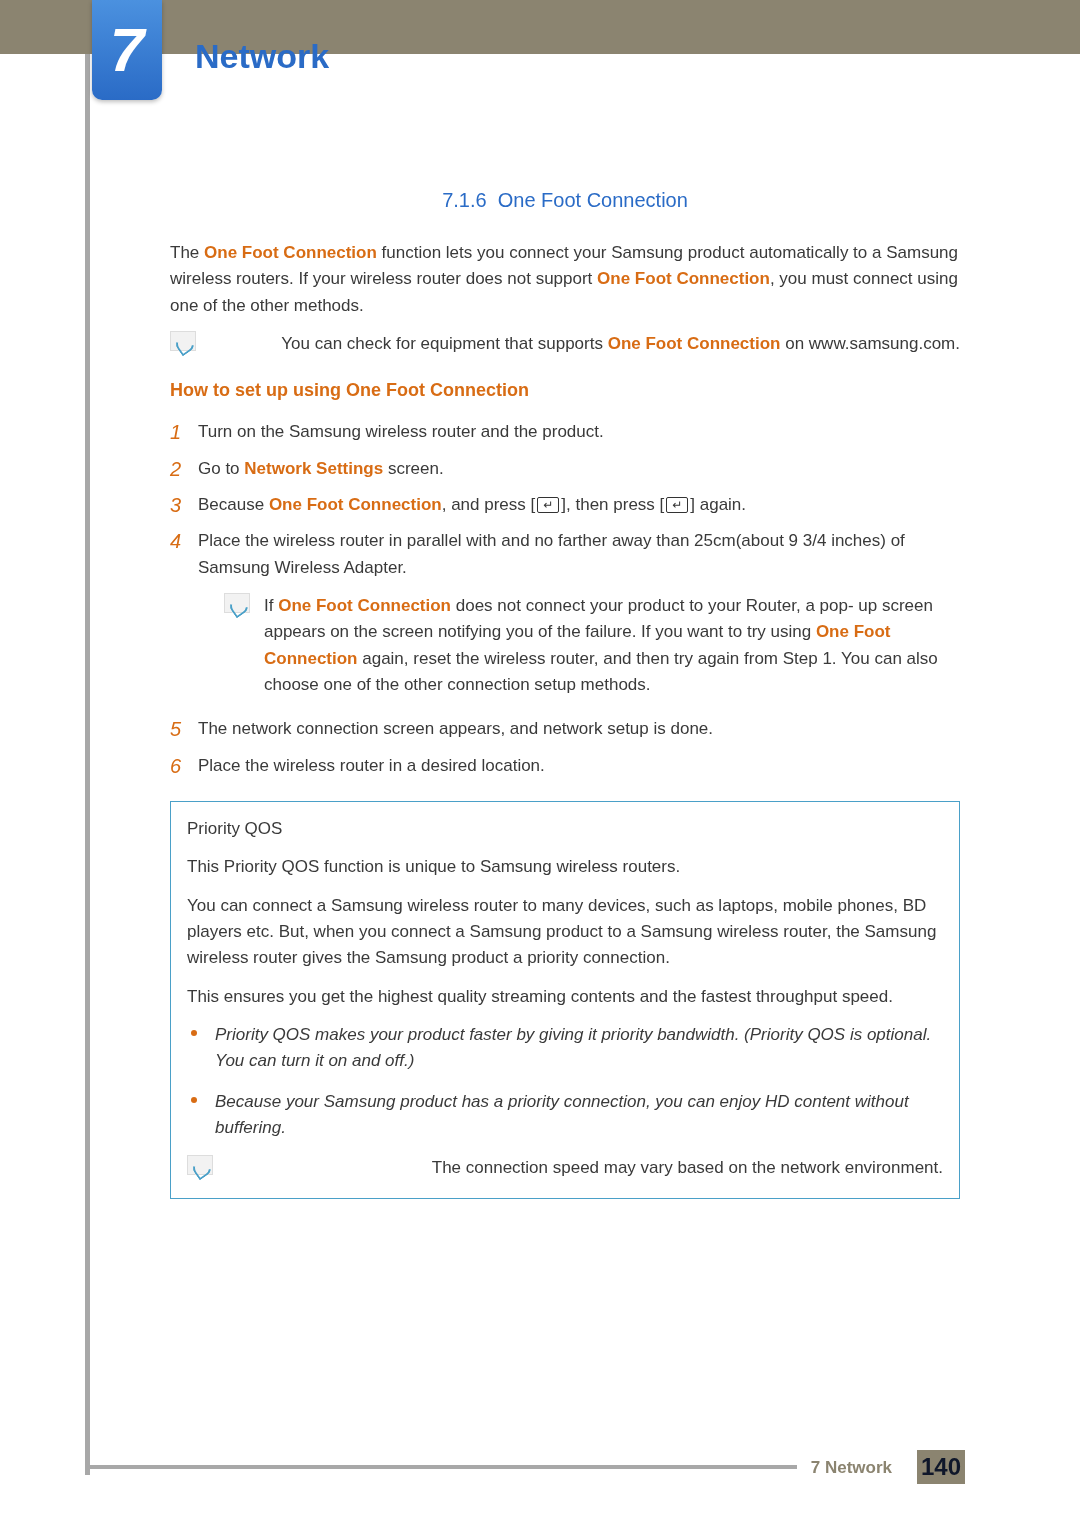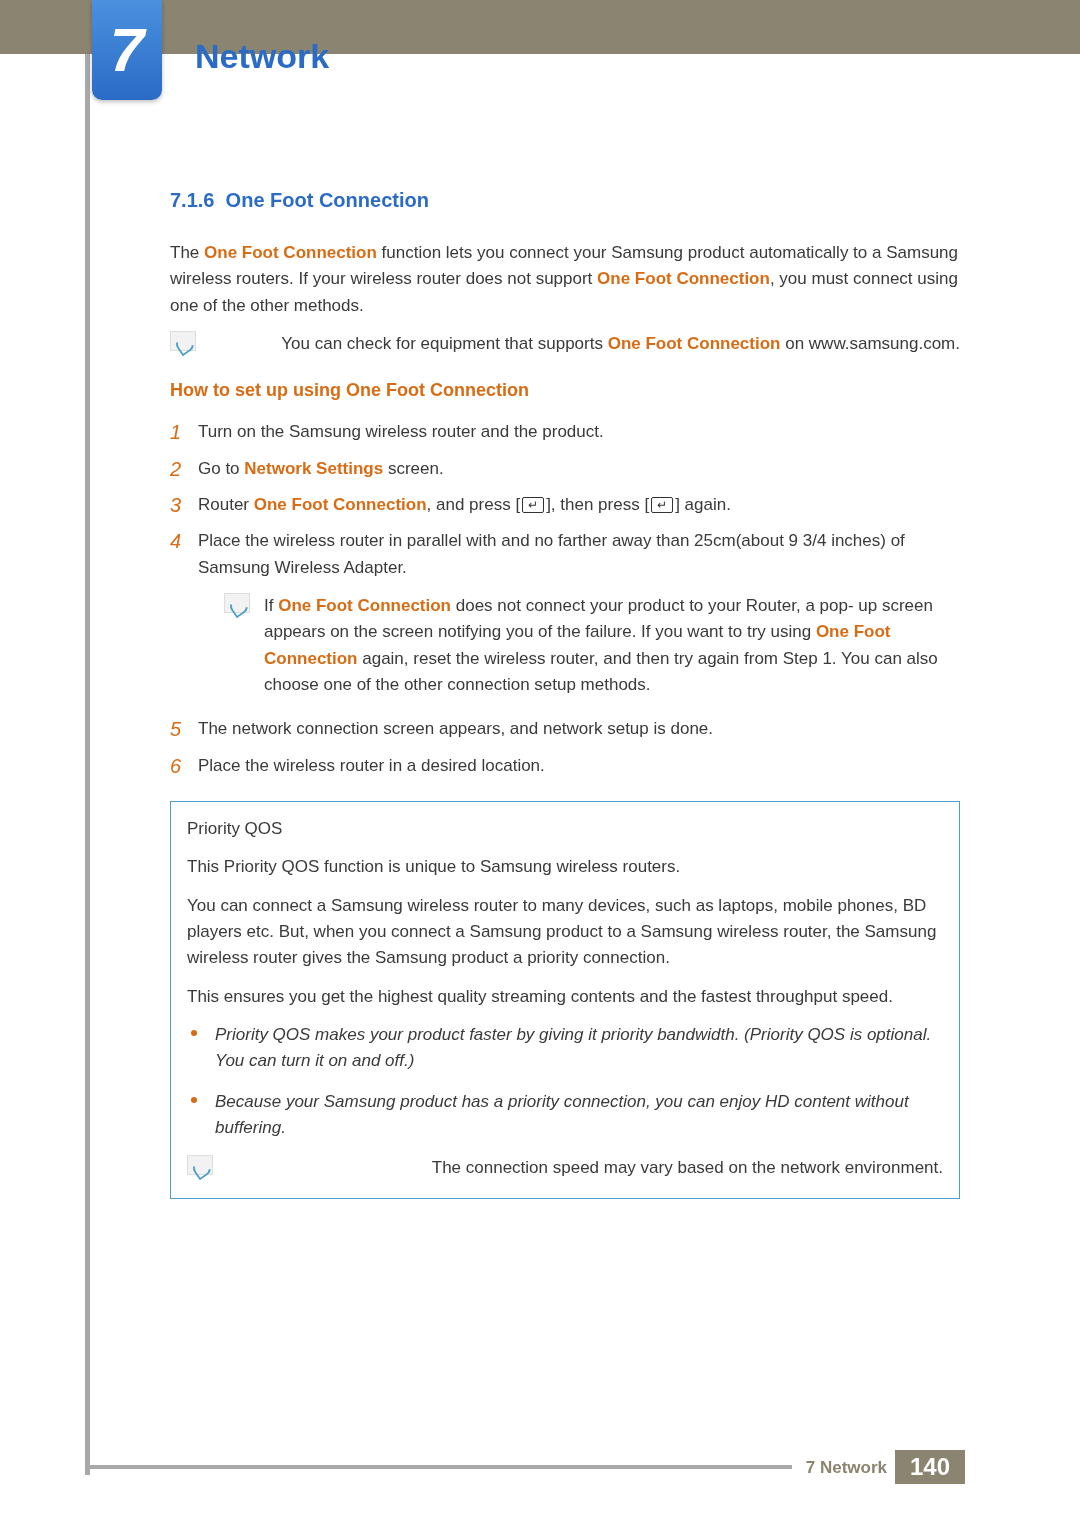--- a/index.html
+++ b/index.html
@@ -63,23 +63,24 @@
     color: var(--blue);
   }
   .content {
     position: absolute;
     left: 170px;
     right: 120px;
     top: 185px;
   }
   .section-heading {
     color: var(--blue);
-    font-weight: 700;
+    font-weight: 400;
     font-size: 20px;
     margin-bottom: 24px;
+    text-align: center;
   }
   .sub-heading {
     color: var(--orange);
     font-weight: 700;
     font-size: 18px;
     margin: 20px 0 14px;
   }
   p { margin: 0 0 12px; }
   .hl-orange { color: var(--orange); font-weight: 700; }
   .note-row {
@@ -178,29 +179,29 @@
     height: 34px;
   }
   .footer-line {
     flex: 1;
     border-top: 4px solid var(--sidebar);
     margin-top: 15px;
   }
   .footer-label {
     font-weight: 700;
     color: var(--taupe);
-    padding: 5px 8px 0 14px;
+    padding: 5px 25px 0 14px;
     font-size: 17px;
   }
   .footer-page {
     background: var(--taupe);
-    color: #ffffff;
+    color: #0f172a;
     font-size: 24px;
     font-weight: 700;
-    width: 70px;
+    width: 48px;
     display: flex;
     align-items: center;
     justify-content: center;
   }
 </style>
 </head>
 <body>
 
 <div class="top-taupe"></div>
 <div class="side-strip"></div>
@@ -225,21 +226,21 @@
   </div>
 
   <div class="sub-heading">How to set up using One Foot Connection</div>
 
   <ol class="steps">
     <li>Turn on the Samsung wireless router and the product.</li>
     <li>
       <span>Go to </span><span class="hl-orange">Network Settings</span><span> screen.</span>
     </li>
     <li>
-      <span>Router </span><span class="hl-orange">One Foot Connection</span><span>, and press [</span><span class="enter-icon"></span><span>], then press [</span><span class="enter-icon"></span><span>] again.</span>
+      <span>Because </span><span class="hl-orange">One Foot Connection</span><span>, and press [</span><span class="enter-icon"></span><span>], then press [</span><span class="enter-icon"></span><span>] again.</span>
     </li>
     <li>
       <span>Place the wireless router in parallel with and no farther away than 25cm(about 9 3/4 inches) of Samsung Wireless Adapter.</span>
       <div class="note-row indent" style="margin-top:12px;">
         <span class="pen-icon"></span>
         <div>
           <span>If </span><span class="hl-orange">One Foot Connection</span><span> does not connect your product to your Router, a pop- up screen appears on the screen notifying you of the failure. If you want to try using </span><span class="hl-orange">One Foot Connection</span><span> again, reset the wireless router, and then try again from Step 1. You can also choose one of the other connection setup methods.</span>
         </div>
       </div>
     </li>

